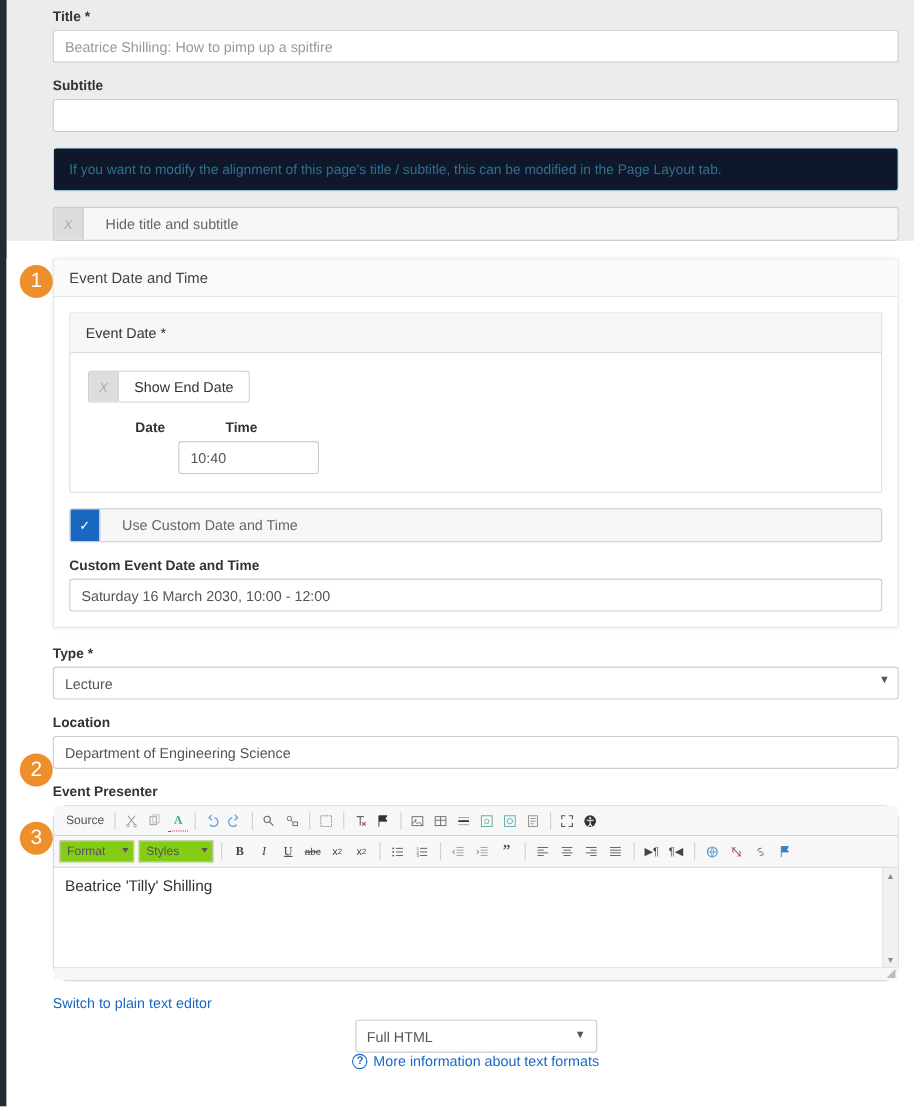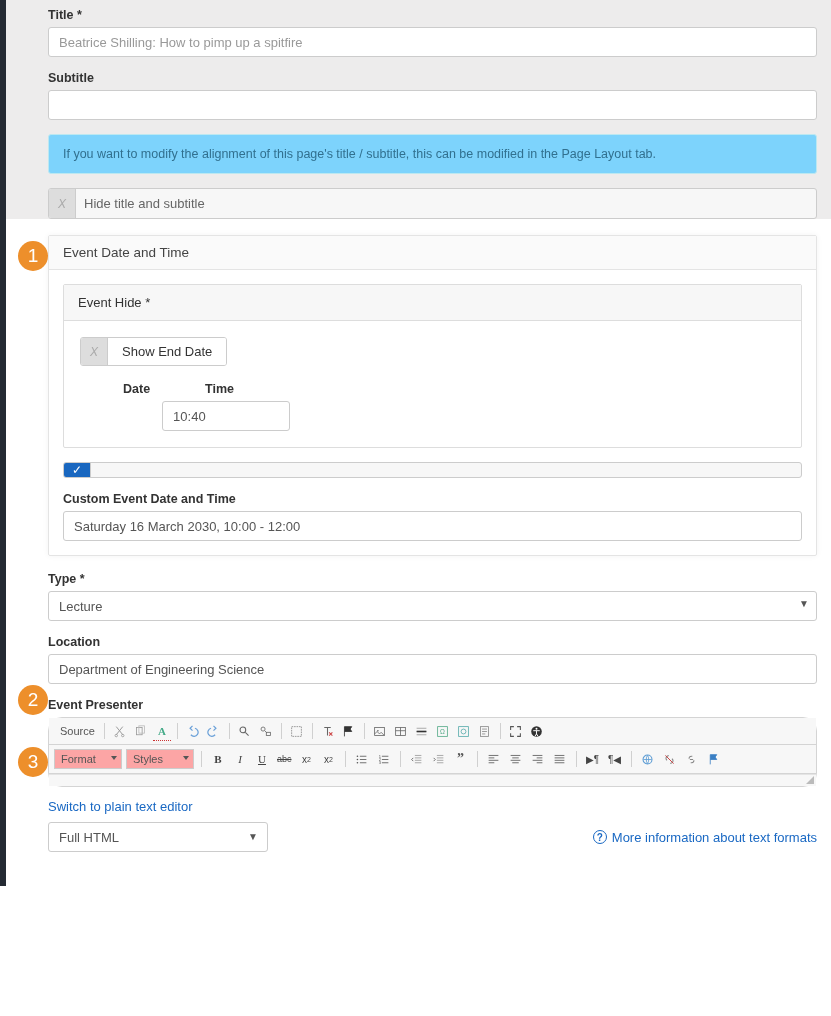--- a/index.html
+++ b/index.html
@@ -43,21 +43,21 @@
     padding: 5px 10px;
     font-size: 13px;
     line-height: 1.4;
     color: #555;
     background: #fff;
     border: 1px solid #ccc;
     border-radius: 3px;
   }
   .form-control::placeholder { color: #999; }
   .alert-info {
-    background: #7dd3fc;
+    background: #0f172a;
     border: 1px solid #bce8f1;
     color: #31708f;
     border-radius: 3px;
     padding: 12px 14px;
     font-size: 12.5px;
     margin-bottom: 14px;
   }
   .toggle-row {
     display: flex;
     align-items: stretch;
@@ -77,21 +77,21 @@
     align-items: center;
     justify-content: center;
     border-right: 1px solid #ccc;
   }
   .toggle-box.checked {
     background: #1967c0;
     color: #fff;
     font-style: normal;
   }
   .toggle-label {
-    padding: 7px 8px;
+    padding: 7px 20px;
     color: #666;
     font-size: 13px;
   }
   .main-section {
     background: #fff;
     padding: 0 14px 20px 42px;
     position: relative;
   }
   .outer-panel {
     border: 1px solid #e4e4e4;
@@ -211,21 +211,21 @@
     padding: 4px 5px;
     display: flex;
     flex-wrap: wrap;
     gap: 4px;
     align-items: center;
   }
   .combo {
     display: inline-flex;
     align-items: center;
     border: 1px solid #ccc;
-    background: #fca5a5;
+    background: #84cc16;
     height: 20px;
     font-size: 11px;
     color: #555;
     padding: 0 14px 0 6px;
     position: relative;
     min-width: 68px;
   }
   .combo .caret {
     position: absolute; right: 4px; top: 6px;
     border-left: 3px solid transparent;
@@ -267,20 +267,21 @@
     width: 0; height: 0;
     border-right: 8px solid #bbb;
     border-top: 8px solid transparent;
   }
   .link-text { color: #1968c3; font-size: 13px; text-decoration: none; cursor: pointer; text-align: right; }
   .format-footer {
     display: flex;
     justify-content: space-between;
     align-items: center;
     margin-top: 8px;
+    flex-direction: column;
   }
   .format-select-wrap {
     position: relative;
     display: inline-block;
   }
   .format-select {
     height: 30px;
     padding: 5px 28px 5px 10px;
     font-size: 13px;
     border: 1px solid #ccc;
@@ -336,40 +337,41 @@
   </div>
 
   <div class="main-section">
 
     <div class="marker" style="top:6px">1</div>
 
     <div class="outer-panel">
       <div class="section-header">Event Date and Time</div>
       <div class="section-body">
         <div class="inner-panel">
-          <div class="inner-heading">Event Hide *</div>
+          <div class="inner-heading">Event Date *</div>
           <div class="inner-body">
             <div class="btn-toggle-group">
               <div class="toggle-box">X</div>
               <div class="toggle-btn-label">Show End Date</div>
             </div>
             <div class="date-row">
               <div class="date-col">
                 <label>Date</label>
               </div>
               <div class="date-col time">
                 <label>Time</label>
                 <input type="text" class="form-control" value="10:40" style="">
               </div>
             </div>
           </div>
         </div>
 
         <div class="toggle-row mb0" style="margin-bottom:14px">
           <div class="toggle-box checked">✓</div>
+          <div class="toggle-label">Use Custom Date and Time</div>
         </div>
 
         <div class="form-group mb0">
           <label class="control-label">Custom Event Date and Time</label>
           <input type="text" class="form-control" value="Saturday 16 March 2030, 10:00 - 12:00" style="">
         </div>
       </div>
     </div>
 
     <div class="form-group" style="margin-top:16px">
@@ -609,20 +611,27 @@
                 <path d="M6 8h4" stroke="#888" stroke-width="1.3"></path>
               </svg>
             </span>
           <span class="tb-btn">
               <svg viewBox="0 0 16 16">
                 <path d="M4 2v12M4 2h8l-2 3 2 3H4" fill="#3a7fc4" stroke="#3a7fc4"></path>
               </svg>
             </span>
         </div>
 
+        <div class="editor-body">
+          <span>Beatrice 'Tilly' Shilling</span>
+          <div class="editor-scroll">
+            <div class="arrow up">▴</div>
+            <div class="arrow down">▾</div>
+          </div>
+        </div>
         <div class="resize-grip"></div>
       </div>
 
       <div style="margin-top:12px">
         <a class="link-text">Switch to plain text editor</a>
       </div>
 
       <div class="format-footer">
         <div class="format-select-wrap">
           <select class="format-select">

